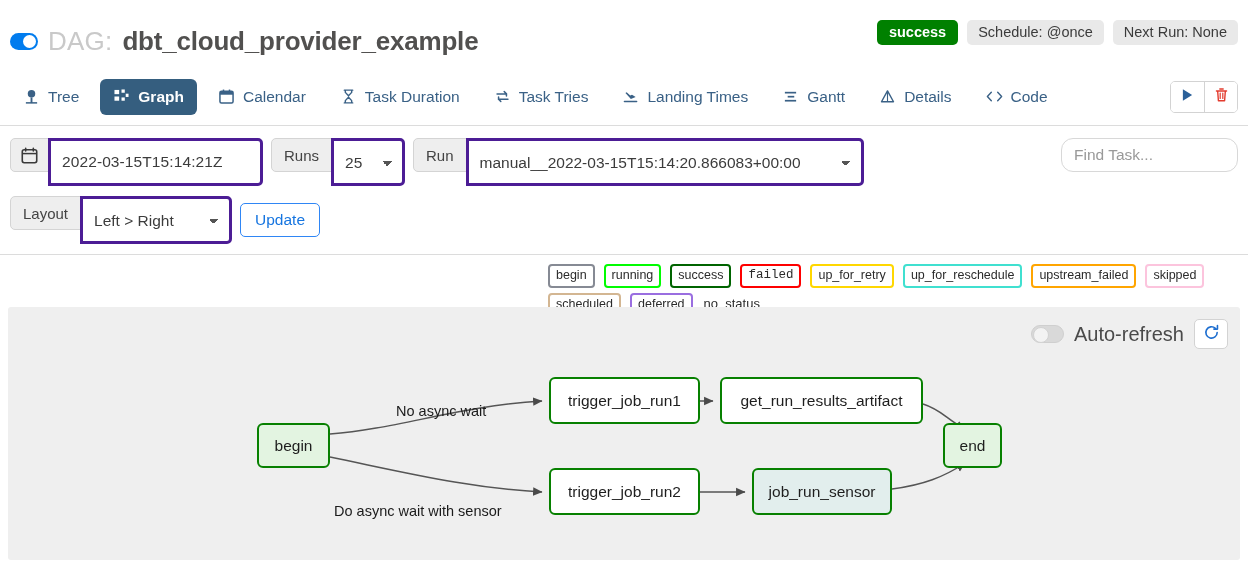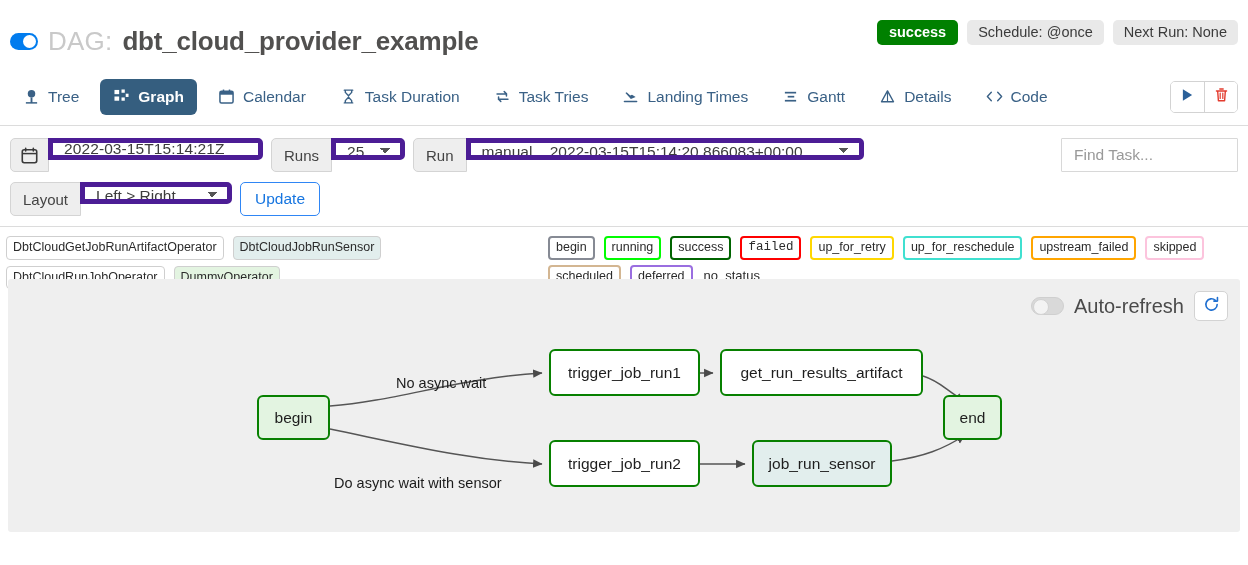--- a/index.html
+++ b/index.html
@@ -137,22 +137,22 @@
     background: #eeeeee;
     border: 1px solid #d4d4d4;
     color: #444;
     font-size: 15px;
     padding: 0 12px;
     height: 34px;
     white-space: nowrap;
   }
   .addon.icon-addon { padding: 0 10px; }
   .ctrl {
-    height: 22px;
-    border: 5px solid #4c1d95;
+    height: 48px;
+    border: 3px solid #4c1d95;
     background: #ffffff;
     font-size: 15.5px;
     font-family: "Liberation Sans", sans-serif;
     color: #3c3c3c;
     padding: 0 11px;
     display: flex; align-items: center;
   }
   select.ctrl {
     -webkit-appearance: none;
     appearance: none;
@@ -182,21 +182,21 @@
     font-size: 15.5px;
     font-family: "Liberation Sans", sans-serif;
     cursor: pointer;
     display: flex; align-items: center;
   }
   .find-task {
     position: absolute;
     right: 10px; top: 12px;
     width: 177px; height: 34px;
     border: 1px solid #d8d8d8;
-    border-radius: 1px;
+    border-radius: 12px;
     background: #fff;
     font-size: 15.5px;
     font-family: "Liberation Sans", sans-serif;
     padding: 0 12px;
     color: #333;
   }
   .find-task::placeholder { color: #999; }
 
   
   .legend {
@@ -482,26 +482,20 @@
       <span class="addon">Layout</span>
       <select class="ctrl layout-select">
         <option>Left &gt; Right</option>
       </select>
     </div>
     <button class="btn-outline">Update</button>
   </div>
 </div>
 
 <div class="legend">
-  <div class="legend-operators">
-    <span class="op-pill" style="background: rgb(255, 255, 255);">DbtCloudGetJobRunArtifactOperator</span>
-    <span class="op-pill" style="background: rgb(226, 238, 237);">DbtCloudJobRunSensor</span>
-    <span class="op-pill" style="background: rgb(255, 255, 255);">DbtCloudRunJobOperator</span>
-    <span class="op-pill" style="background: rgb(227, 244, 225);">DummyOperator</span>
-  </div>
   <div class="legend-states">
     <span class="state-pill" style="border-color: rgb(134, 138, 148);">begin</span>
     <span class="state-pill" style="border-color: rgb(1, 252, 1);">running</span>
     <span class="state-pill" style="border-color: rgb(0, 100, 0);">success</span>
     <span class="state-pill" style="border-color: rgb(254, 0, 0); font-family: Liberation Mono, monospace;">failed</span>
     <span class="state-pill" style="border-color: rgb(255, 215, 0);">up_for_retry</span>
     <span class="state-pill" style="border-color: rgb(64, 224, 208);">up_for_reschedule</span>
     <span class="state-pill" style="border-color: rgb(255, 165, 0);">upstream_failed</span>
     <span class="state-pill" style="border-color: rgb(252, 196, 221);">skipped</span>
     <span class="state-pill" style="border-color: rgb(211, 182, 146);">scheduled</span>

